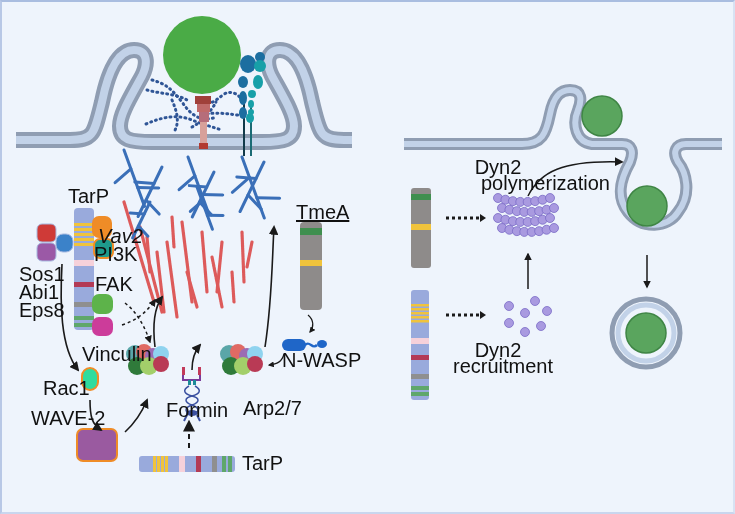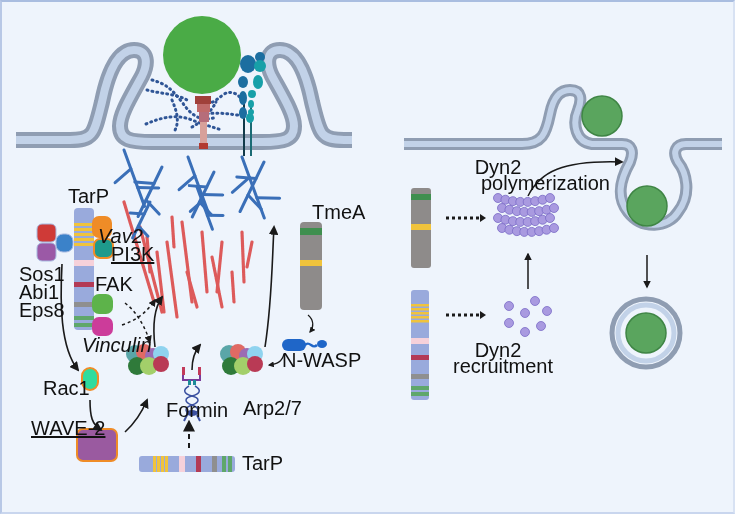--- a/index.html
+++ b/index.html
@@ -311,31 +311,31 @@
     <g fill="none" stroke="#1a1a1a" stroke-width="3" stroke-dasharray="3 3">
       <path d="M444,216 L478,216"></path>
       <path d="M444,313 L478,313"></path>
     </g>
     <path d="M478,212 L484,216 L478,220 z" fill="#1a1a1a"></path>
     <path d="M478,309 L484,313 L478,317 z" fill="#1a1a1a"></path>
   </svg>
 
   <div class="lbl" style="left:66px;top:186px;">TarP</div>
   <div class="lbl" style="left:96px;top:226px;font-style:italic;">Vav2</div>
-  <div class="lbl" style="left:109px;top:244px;text-decoration:underline;">PI3K</div>
+  <div class="lbl" style="left:92px;top:244px;">PI3K</div>
   <div class="lbl" style="left:17px;top:264px;">Sos1</div>
   <div class="lbl" style="left:17px;top:282px;">Abi1</div>
   <div class="lbl" style="left:17px;top:300px;">Eps8</div>
   <div class="lbl" style="left:93px;top:274px;">FAK</div>
-  <div class="lbl" style="left:80px;top:335px;font-style:italic;">Vinculin</div>
+  <div class="lbl" style="left:80px;top:344px;">Vinculin</div>
   <div class="lbl" style="left:41px;top:378px;">Rac1</div>
-  <div class="lbl" style="left:29px;top:418px;text-decoration:underline;">WAVE-2</div>
+  <div class="lbl" style="left:29px;top:408px;">WAVE-2</div>
   <div class="lbl" style="left:164px;top:400px;">Formin</div>
   <div class="lbl" style="left:240px;top:453px;">TarP</div>
   <div class="lbl" style="left:241px;top:398px;">Arp2/7</div>
-  <div class="lbl" style="left:310px;top:202px;">TmeA</div>
+  <div class="lbl" style="left:294px;top:202px;text-decoration:underline;">TmeA</div>
   <div class="lbl" style="left:280px;top:350px;">N-WASP</div>
 
   <div class="lbl c" style="left:451px;top:157px;width:90px;">Dyn2</div>
   <div class="lbl c" style="left:451px;top:173px;width:90px;margin-left:28px;">polymerization</div>
   <div class="lbl c" style="left:451px;top:340px;width:90px;">Dyn2</div>
   <div class="lbl c" style="left:451px;top:356px;width:90px;">recruitment</div>
 </div>
 
 </body></html>

